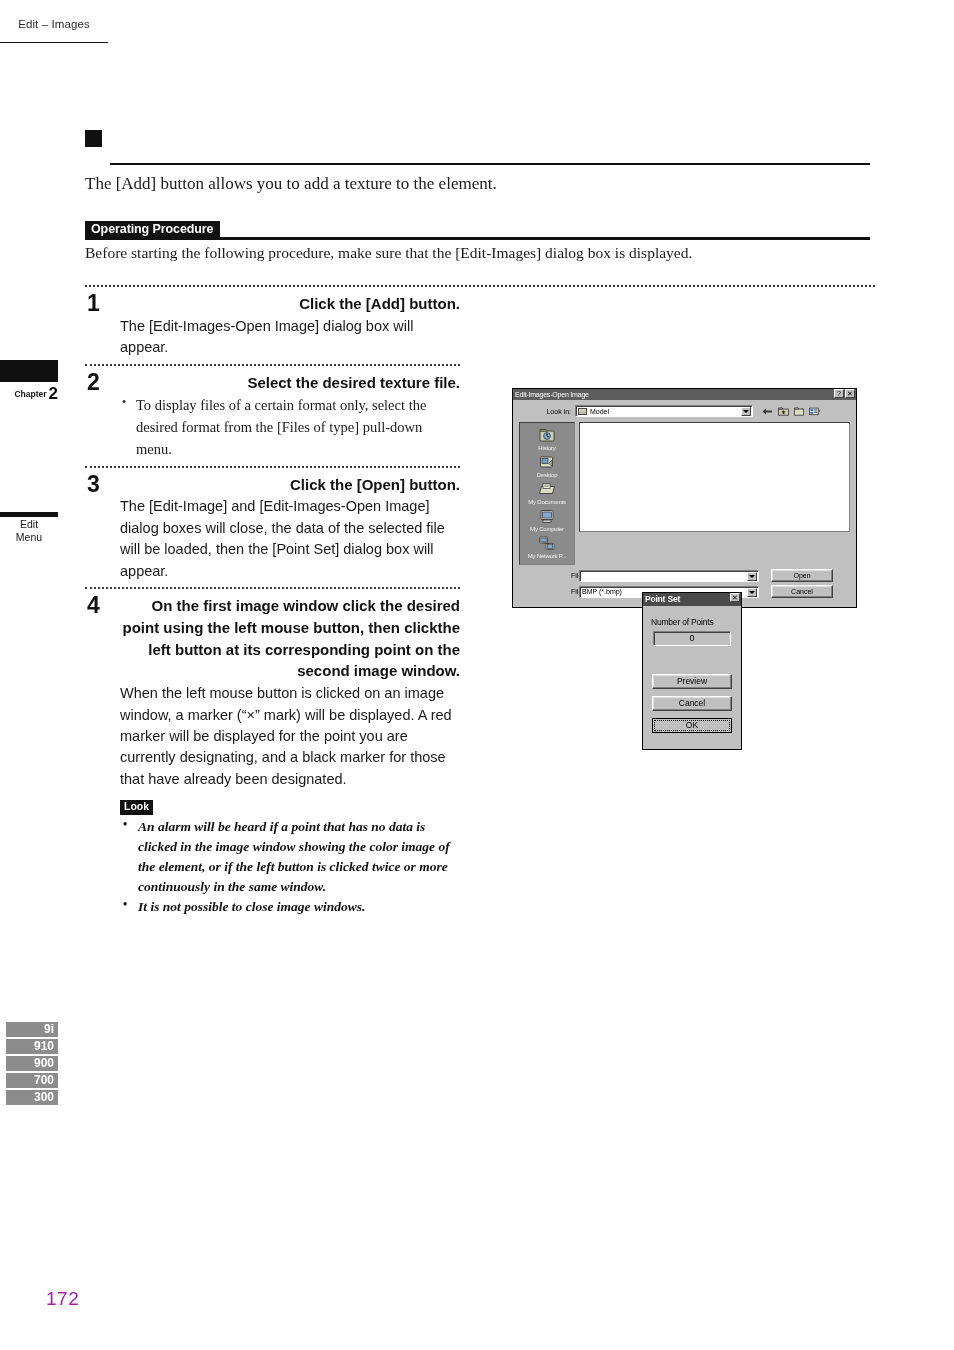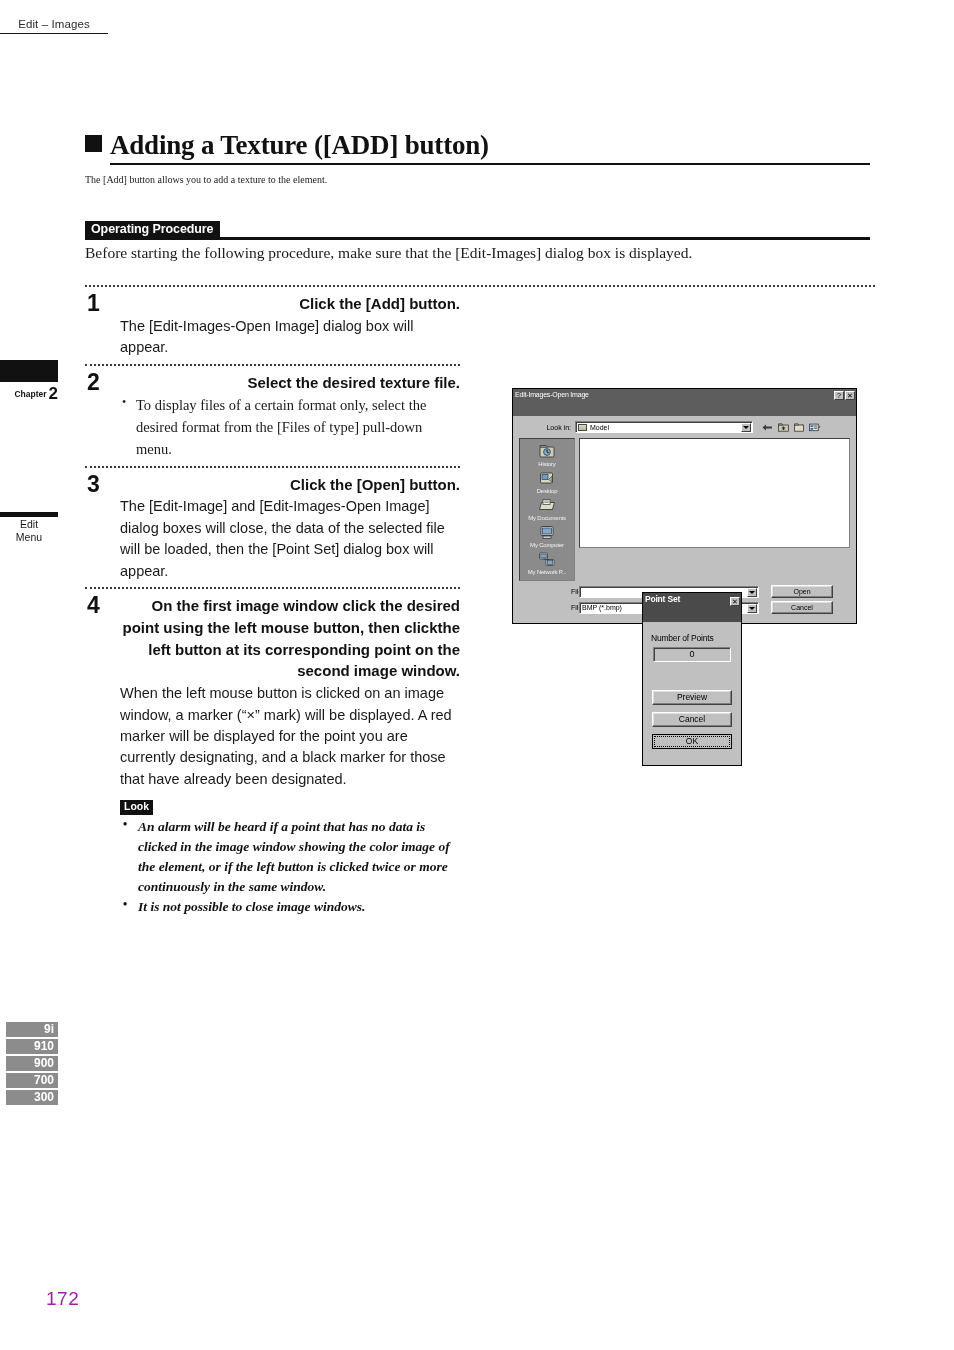--- a/index.html
+++ b/index.html
@@ -19,21 +19,21 @@
   
   #running-header {
     position: absolute;
     left: 0;
     top: 18px;
     width: 108px;
     text-align: center;
     font-family: "Liberation Sans", sans-serif;
     font-size: 11.5px;
     color: #2b2b2b;
-    padding-bottom: 3px;
+    padding-bottom: 12px;
     border-bottom: 1.6px solid #1a1a1a;
     letter-spacing: 0.1px;
   }
 
   
   #chapter-tab {
     position: absolute;
     left: 0;
     top: 360px;
     width: 58px;
@@ -147,21 +147,21 @@
     top: 163px;
     width: 760px;
     height: 1.6px;
     background: #111111;
   }
 
   #intro-text {
     position: absolute;
     left: 0;
     top: 174px;
-    font-size: 10px;
+    font-size: 17px;
     color: #1a1a1a;
   }
 
   
   #op-badge {
     position: absolute;
     left: 0;
     top: 221px;
     background: #111111;
     color: #ffffff;
@@ -306,22 +306,22 @@
     border: 1px solid #000000;
     box-sizing: border-box;
     font-family: "Liberation Sans", sans-serif;
     font-size: 7px;
     color: #000000;
   }
   .win-titlebar {
     height: 11px;
     background: #5d5d5d;
     display: flex;
-    align-items: flex-end;
-    padding: 0 1px 16px 2px;
+    align-items: flex-start;
+    padding: 0 1px 0 2px;
     color: #ffffff;
   }
   .win-title-text {
     flex: 1;
     font-size: 7px;
     line-height: 11px;
     letter-spacing: -0.2px;
     white-space: nowrap;
     overflow: hidden;
   }
@@ -581,21 +581,21 @@
   <div class="model-tab">900</div>
   <div class="model-tab">700</div>
   <div class="model-tab">300</div>
 </div>
 
 <div id="page-number">172</div>
 
 <div id="content">
 
   <div id="heading-row">
-    <span id="heading-bullet"></span><span id="heading-text">Adding a Texture ([ADD] button)</span>
+    <span id="heading-bullet"></span>
   </div>
   <div id="heading-rule"></div>
 
   <div id="intro-text">The [Add] button allows you to add a texture to the element.</div>
 
   <div id="op-badge">Operating Procedure</div>
   <div id="op-rule"></div>
   <div id="op-note">Before starting the following procedure, make sure that the [Edit-Images] dialog box is displayed.</div>
 
   <div id="steps">

